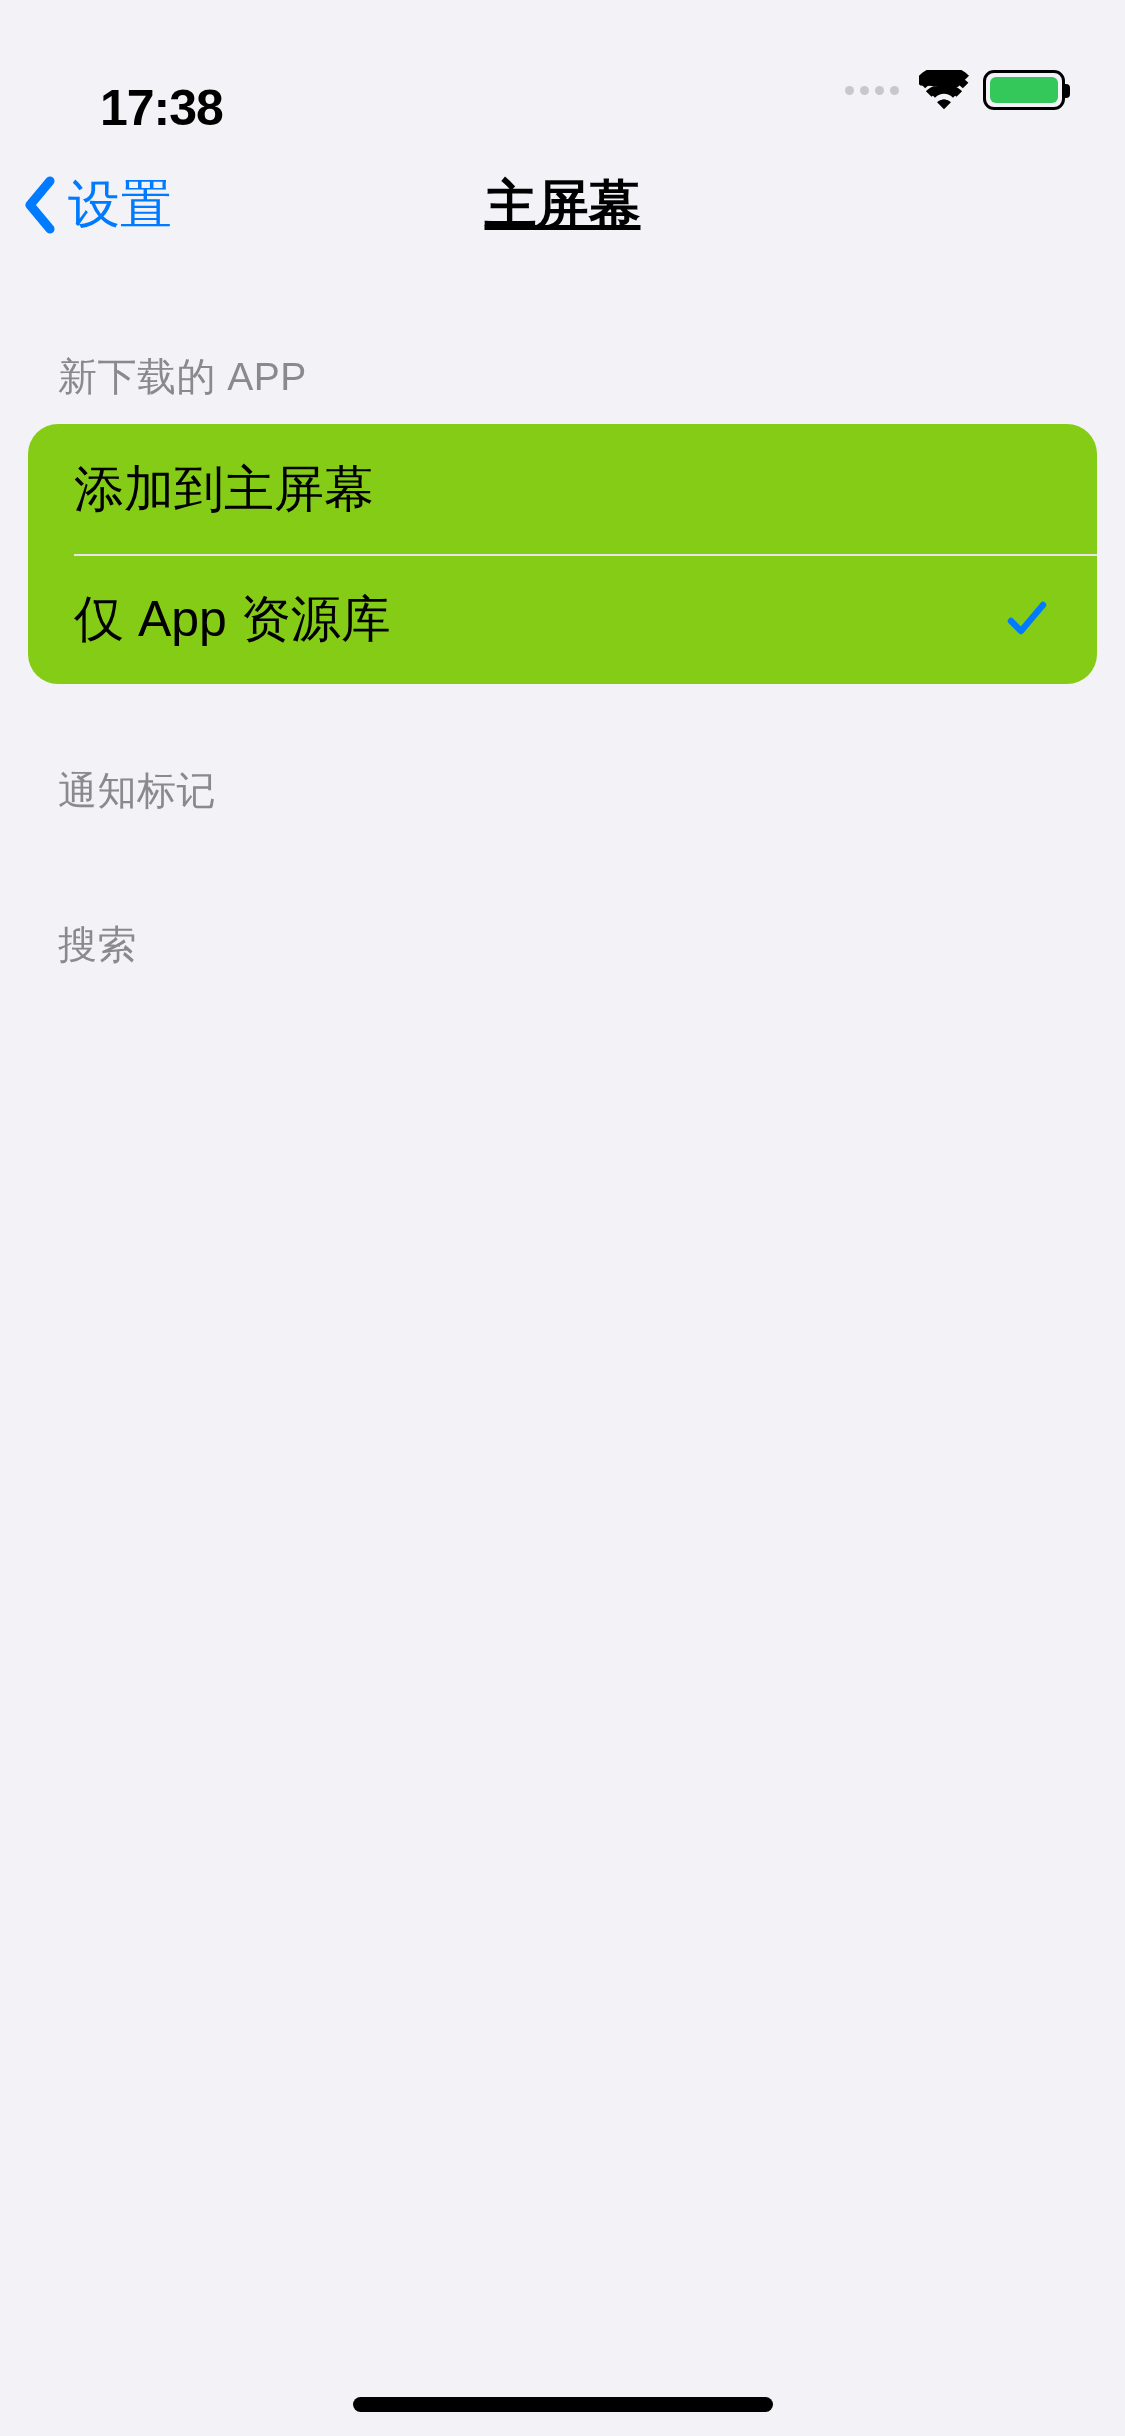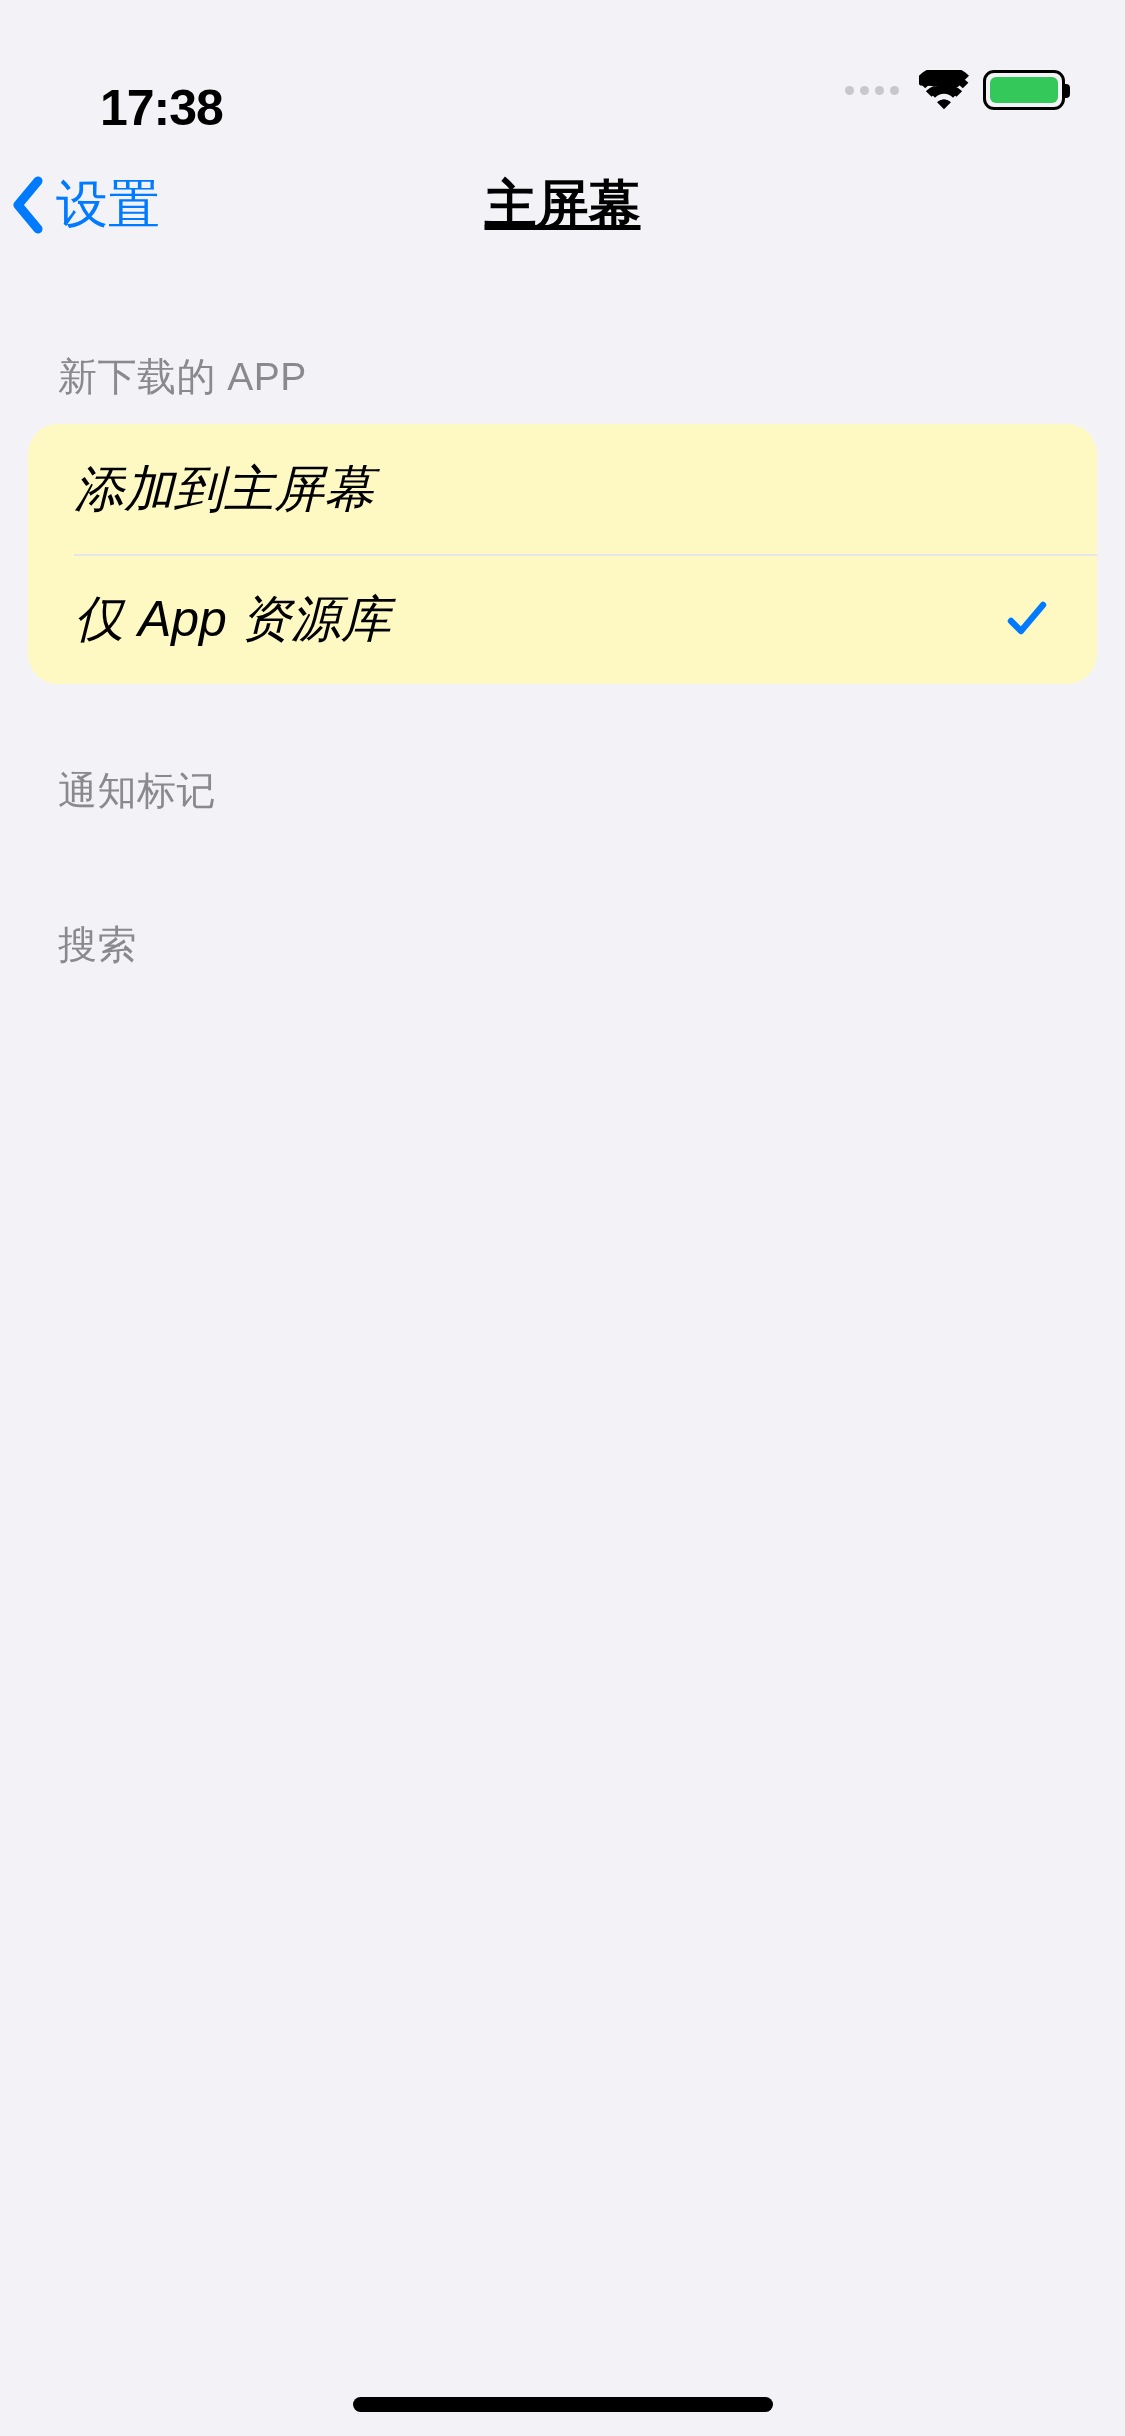--- a/index.html
+++ b/index.html
@@ -78,21 +78,21 @@
     }
     
     .nav-header {
       position: relative;
       height: 130px;
       display: flex;
       align-items: center;
     }
     .back-button {
       position: absolute;
-      left: 8px;
+      left: 20px;
       display: flex;
       align-items: center;
       gap: 8px;
       color: #007aff;
     }
     .back-chevron svg {
       width: 40px;
       height: 60px;
       display: block;
     }
@@ -112,24 +112,23 @@
     .content {
       padding: 0 28px;
     }
     .section-header {
       font-size: 39px;
       color: #8a8a8e;
       padding: 80px 30px 20px 30px;
       letter-spacing: 0.5px;
     }
     .group {
-      background: #fef9c3;
+      background: #84cc16;
       border-radius: 30px;
       overflow: hidden;
-      font-style: italic;
     }
     .row {
       display: flex;
       align-items: center;
       justify-content: space-between;
       min-height: 130px;
       padding: 0 46px;
       position: relative;
     }
     .row + .row::before {

